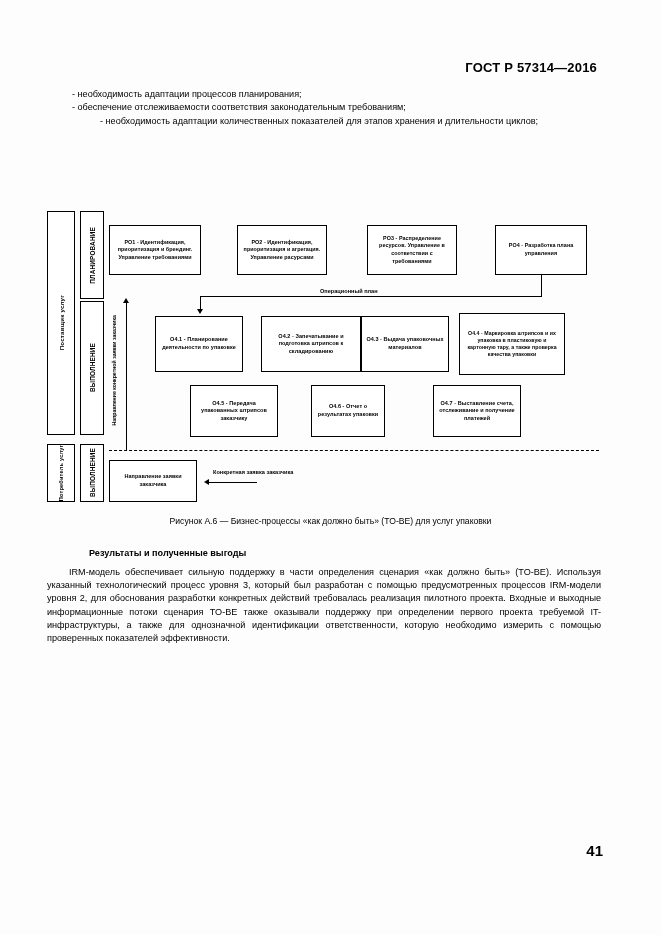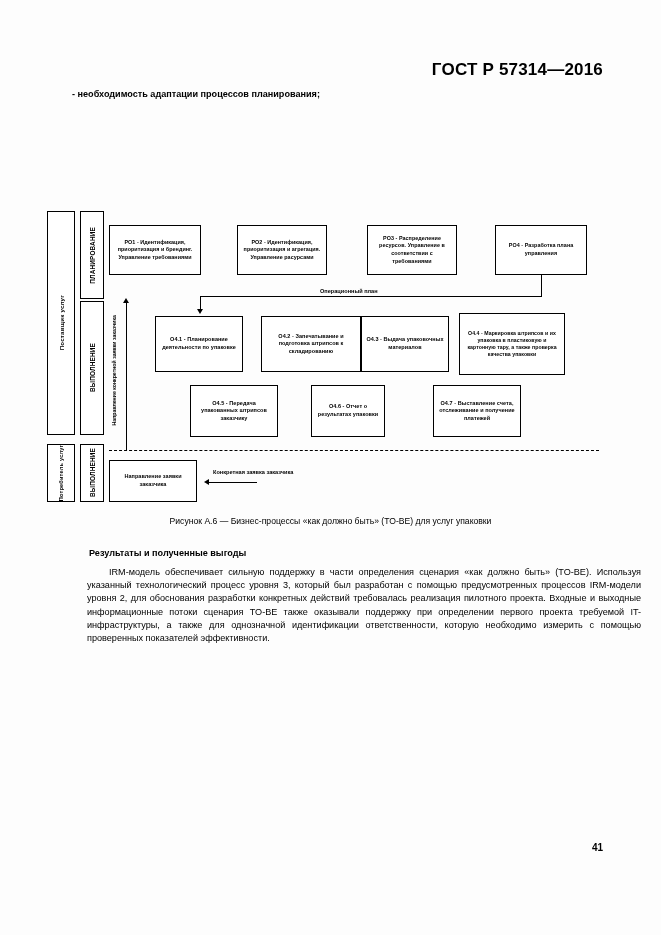--- a/index.html
+++ b/index.html
@@ -18,37 +18,37 @@
   .page {
     position: absolute;
     inset: 0;
     background: #fdfdfd;
   }
 
   
   .std-header {
     position: absolute;
     top: 60px;
-    right: 58px;
-    font-size: 17px;
+    right: 64px;
+    font-size: 13px;
     font-weight: bold;
     letter-spacing: 0.2px;
   }
 
   
   .intro {
     position: absolute;
     left: 72px;
     top: 88px;
     width: 530px;
     font-size: 9.1px;
     line-height: 13.3px;
     text-align: justify;
   }
-  .intro .ln { white-space: pre-wrap; font-weight: bold; }
+  .intro .ln { white-space: pre-wrap; }
   .intro .lvl2 { padding-left: 28px; }
 
   
   .figure {
     position: absolute;
     left: 45px;
     top: 205px;
     width: 560px;
     height: 300px;
   }
@@ -165,42 +165,43 @@
     padding-left: 17px;
   }
   .results-body {
     position: absolute;
     left: 47px;
     top: 566px;
     width: 554px;
     font-size: 9.1px;
     line-height: 13.2px;
     text-align: justify;
-    margin-left: 40px;
   }
   .results-body p { margin: 0; text-indent: 22px; }
 
   
   .page-num {
     position: absolute;
     right: 58px;
     top: 842px;
-    font-size: 10px;
+    font-size: 15px;
     font-weight: bold;
   }
 </style>
 </head>
 <body>
 
 <div class="page">
 
   <div class="std-header">ГОСТ Р 57314—2016</div>
 
   <div class="intro">
     <div class="ln">- необходимость адаптации процессов планирования;</div>
+    <div class="ln">- обеспечение отслеживаемости соответствия законодательным требованиям;</div>
+    <div class="ln lvl2">- необходимость адаптации количественных показателей для этапов хранения и длительности циклов;</div>
   </div>
 
   <div class="figure">
 
     <div class="lane-outer" style="left:2px; top:6px; width:26px; height:222px;">
       <span class="vtext plain">Поставщик услуг</span>
     </div>
 
     <div class="lane-inner" style="left:35px; top:6px; width:22px; height:86px;">
       <span class="vtext">ПЛАНИРОВАНИЕ</span>

